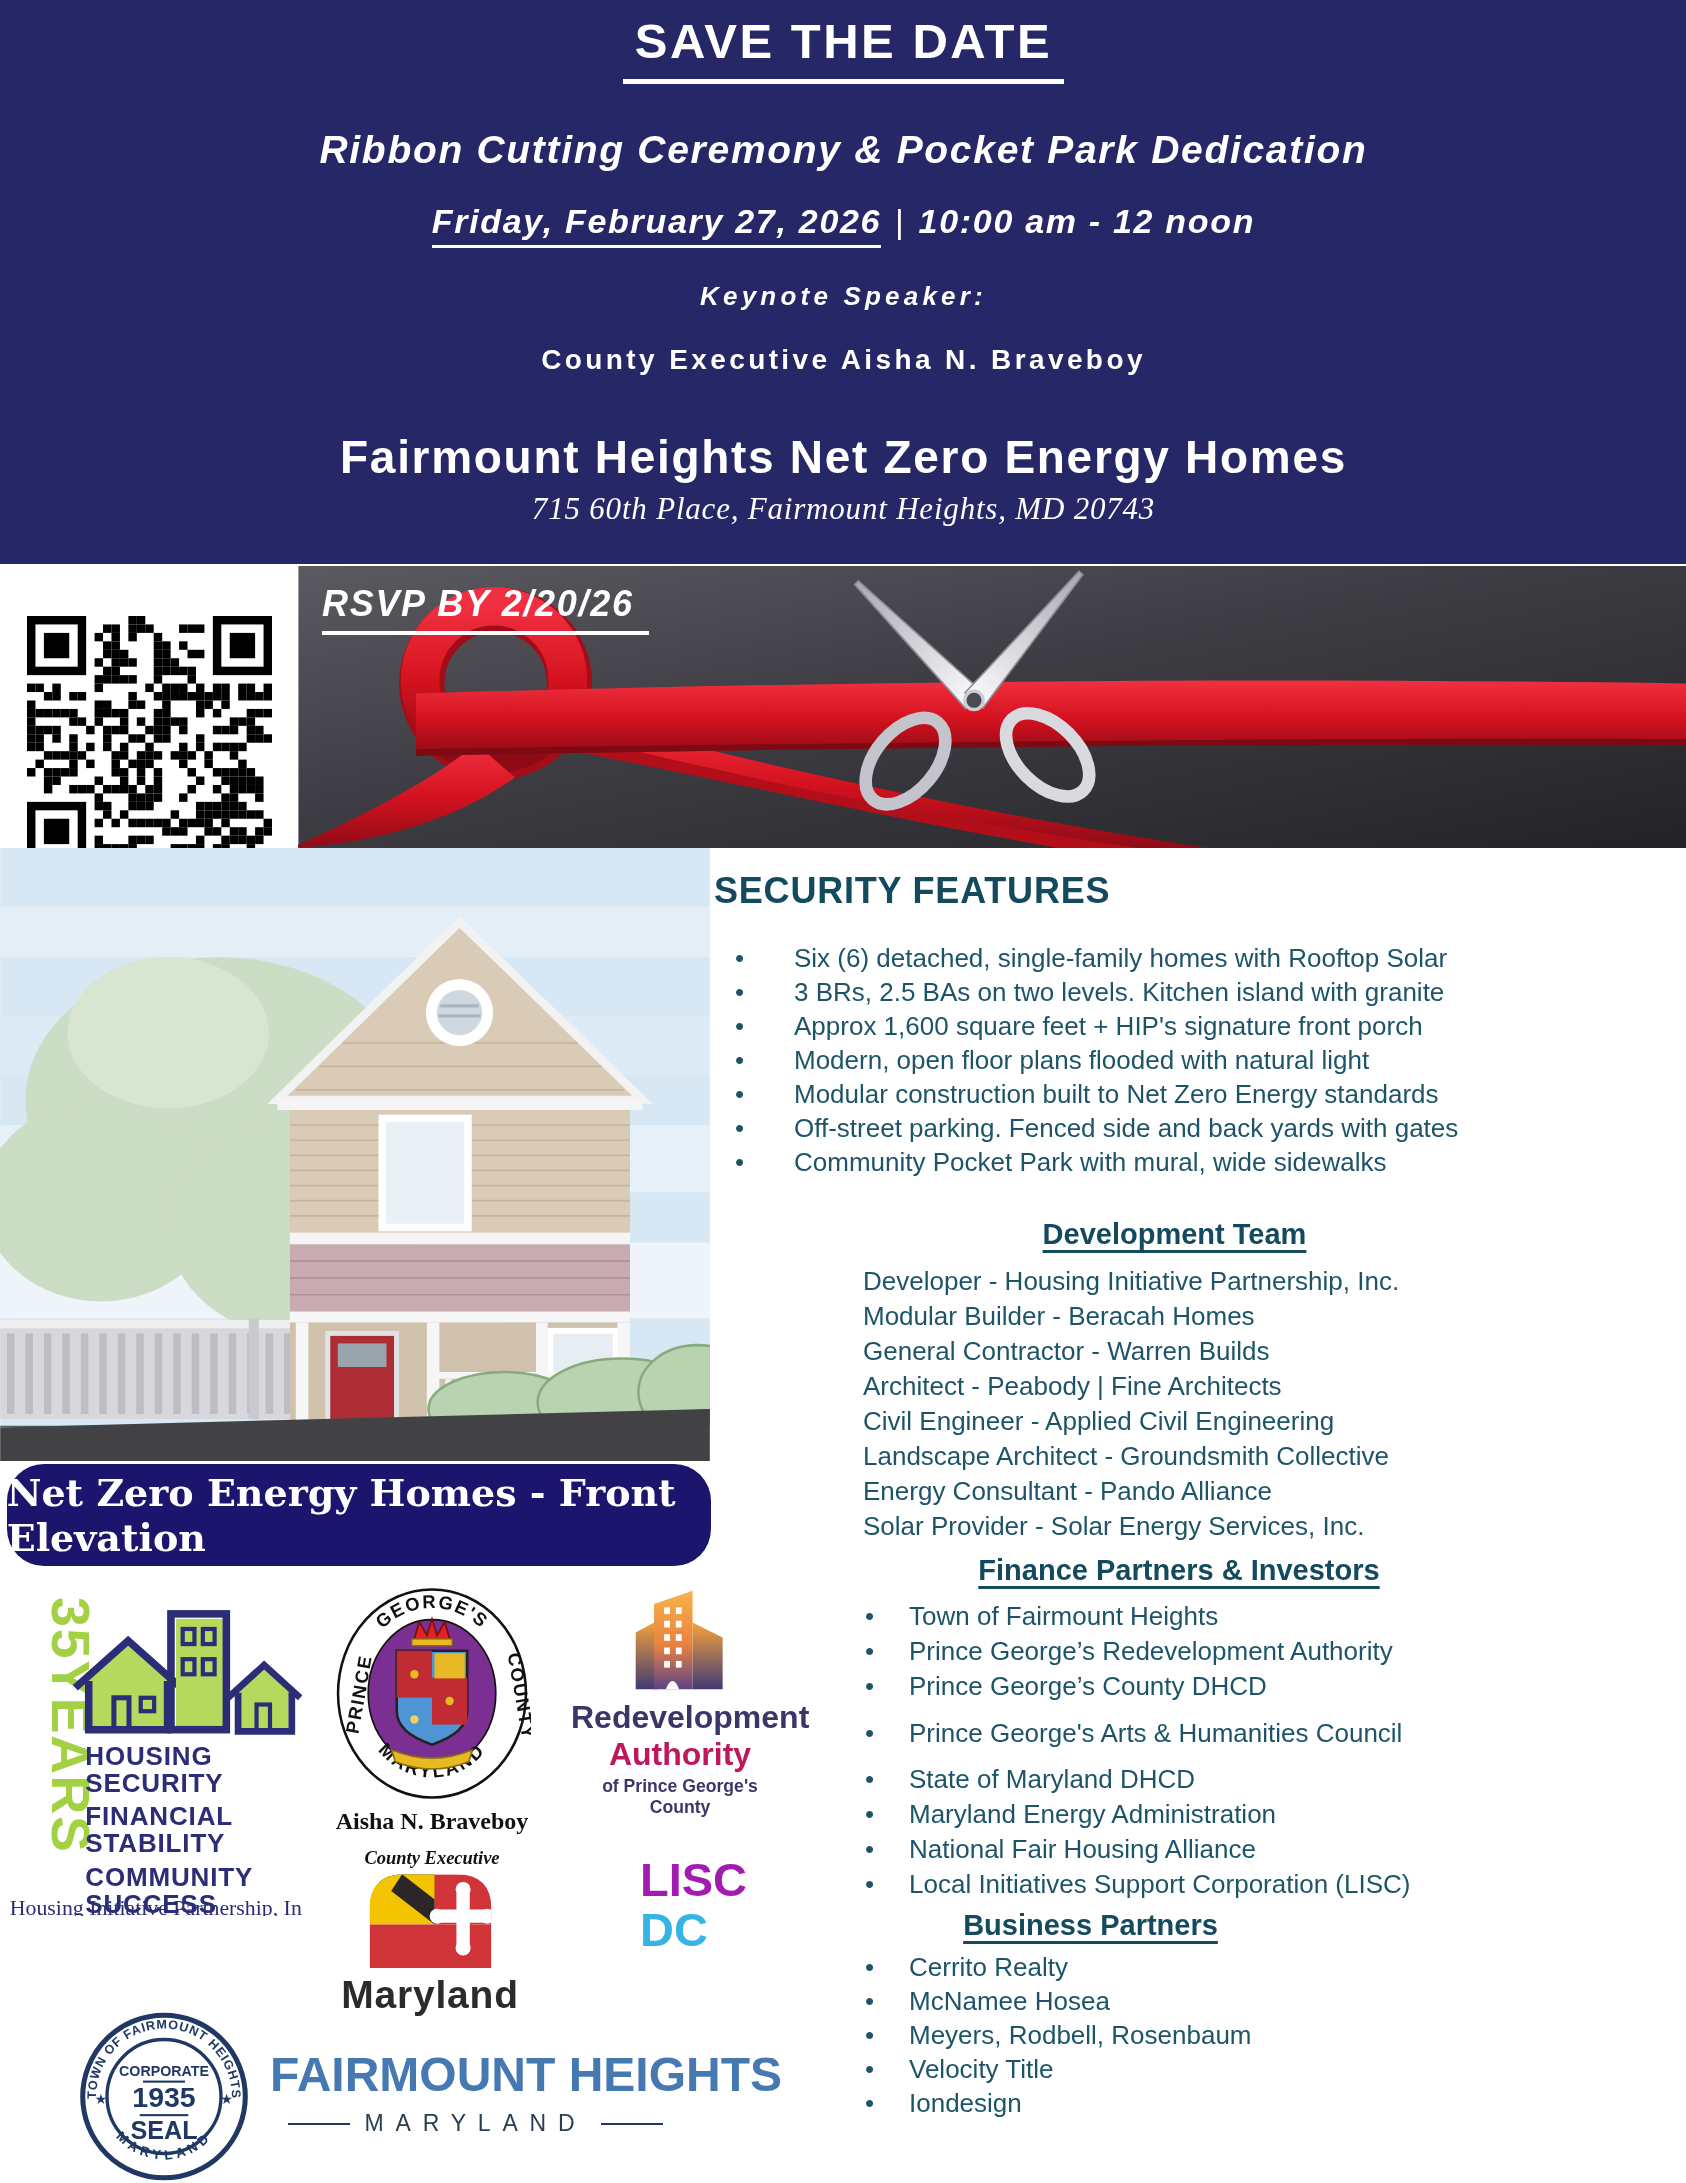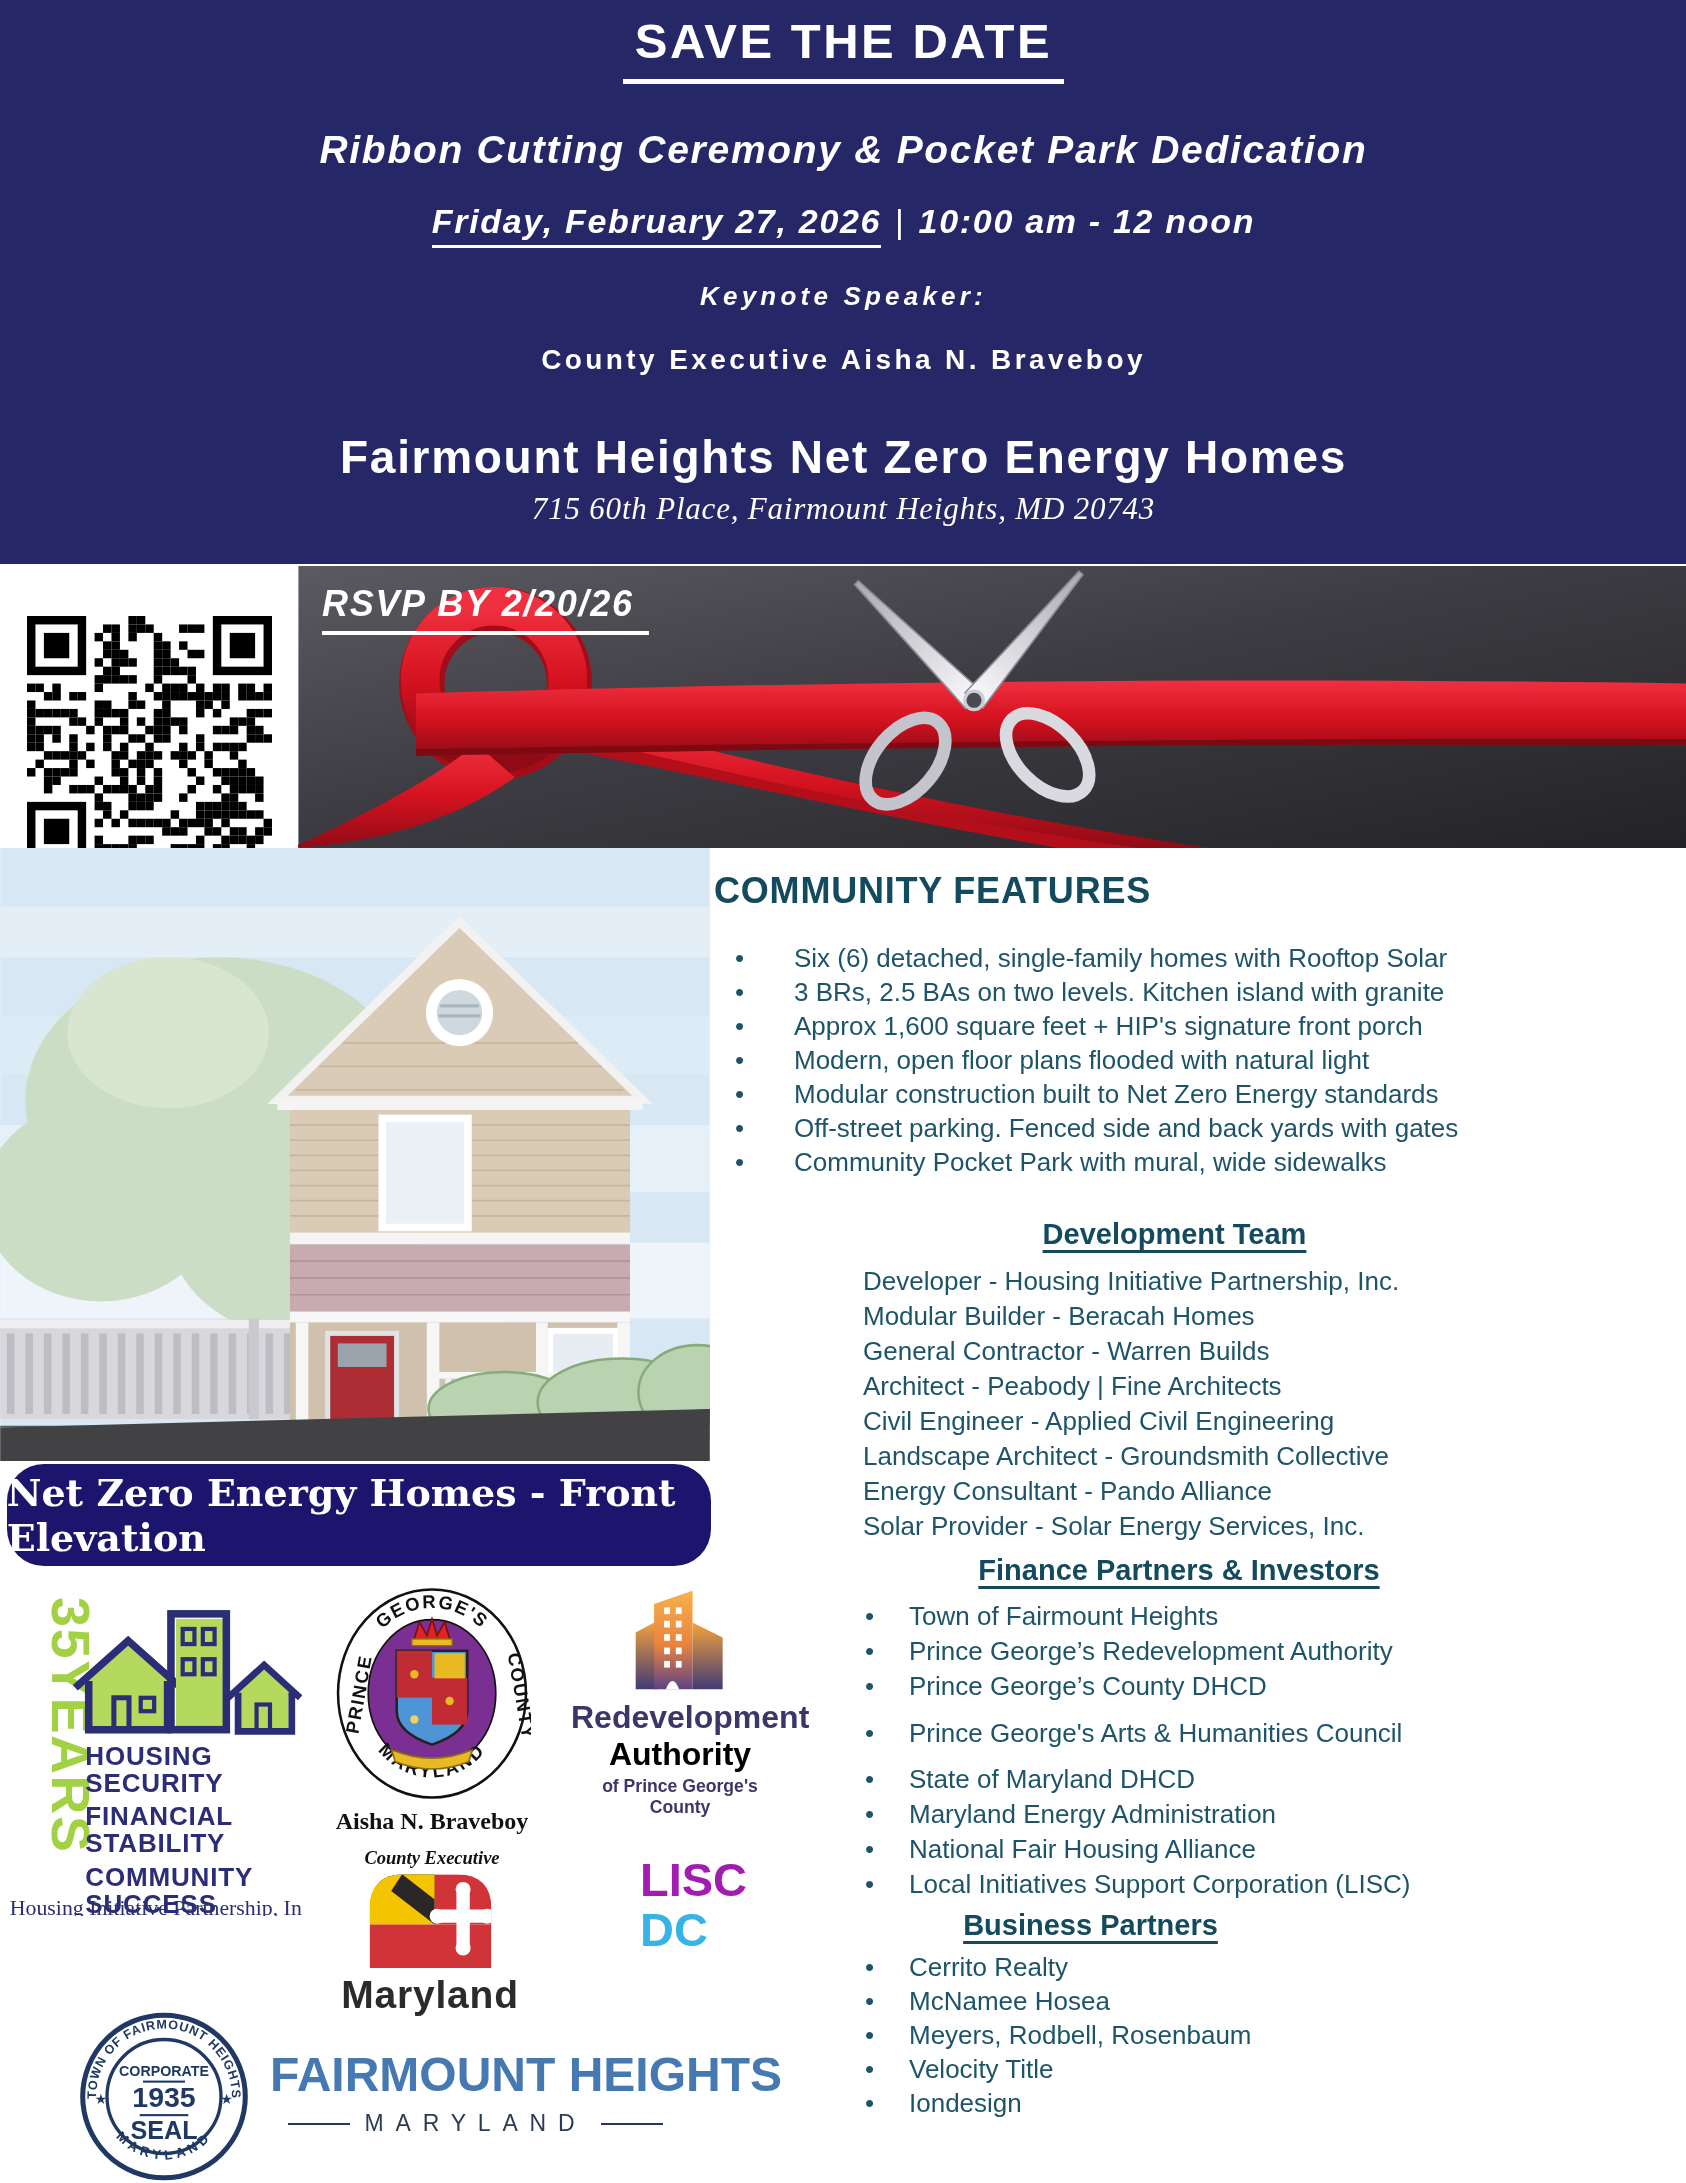--- a/index.html
+++ b/index.html
@@ -32,21 +32,21 @@
   .caption { position:absolute; left:6.7px; top:616px; width:704px; height:102px; background:#1b156e; border-radius:37px; display:flex; align-items:center; justify-content:center; }
   .caption span { color:#fff; font-family:"DejaVu Serif", serif; font-weight:700; font-size:38px; }
 
   
   .hip { position:absolute; left:8.4px; top:739px; width:294px; height:329px; }
   .seal-block { position:absolute; left:333px; top:737px; width:198px; height:265px; text-align:center; }
   .seal-name { font-family:"Liberation Serif", serif; font-weight:700; font-size:24px; color:#111; margin-top:3.4px; }
   .seal-title { font-family:"Liberation Serif", serif; font-weight:700; font-style:italic; font-size:18.5px; color:#111; margin-top:13px; }
   .ra { position:absolute; left:571px; top:741px; width:218px; height:227px; text-align:center; }
   .ra-l1 { font-size:32px; font-weight:800; color:#3b3668; margin-top:5px; letter-spacing:0px; }
-  .ra-l2 { font-size:32px; font-weight:800; color:#000000; }
+  .ra-l2 { font-size:32px; font-weight:800; color:#be185d; }
   .ra-l3 { font-size:17.6px; font-weight:700; color:#3b3668; margin-top:3.4px; }
   .md { position:absolute; left:321px; top:1018px; width:218px; height:155px; text-align:center; }
   .md-label { font-size:39px; font-weight:600; color:#2b2b2b; margin-top:1.7px; letter-spacing:0.8px; }
   .lisc { position:absolute; left:640px; top:1008px; width:101px; height:126px; line-height:1; }
   .lisc-1 { font-size:47px; font-weight:800; color:#a21caf; letter-spacing:0px; }
   .lisc-2 { font-size:47px; font-weight:800; color:#35b4e5; margin-top:3.4px; }
   .fh-seal { position:absolute; left:76px; top:1162px; width:176px; height:173px; }
   .wordmark { position:absolute; left:270px; top:1199px; width:411px; text-align:center; }
   .wm-title { font-size:48px; font-weight:800; color:#4679b2; letter-spacing:0px; white-space:nowrap; }
   .wm-sub { display:flex; align-items:center; justify-content:center; gap:15px; margin-top:8.4px; color:#1f3864; }
@@ -738,21 +738,21 @@
     <div class="wordmark">
       <div class="wm-title">FAIRMOUNT HEIGHTS</div>
       <div class="wm-sub">
         <div class="rule"></div>
         <span>MARYLAND</span>
         <div class="rule"></div>
       </div>
     </div>
 
     <div class="rc">
-      <h2 class="rc-h2">COMMUNITY FEATURES</h2>
+      <h2 class="rc-h2">SECURITY FEATURES</h2>
       <ul class="feat">
           <li>Six (6) detached, single-family homes with Rooftop Solar</li>
           <li>3 BRs, 2.5 BAs on two levels. Kitchen island with granite</li>
           <li>Approx 1,600 square feet + HIP's signature front porch</li>
           <li>Modern, open floor plans flooded with natural light</li>
           <li>Modular construction built to Net Zero Energy standards</li>
           <li>Off-street parking. Fenced side and back yards with gates</li>
           <li>Community Pocket Park with mural, wide sidewalks</li>
         </ul>
 

